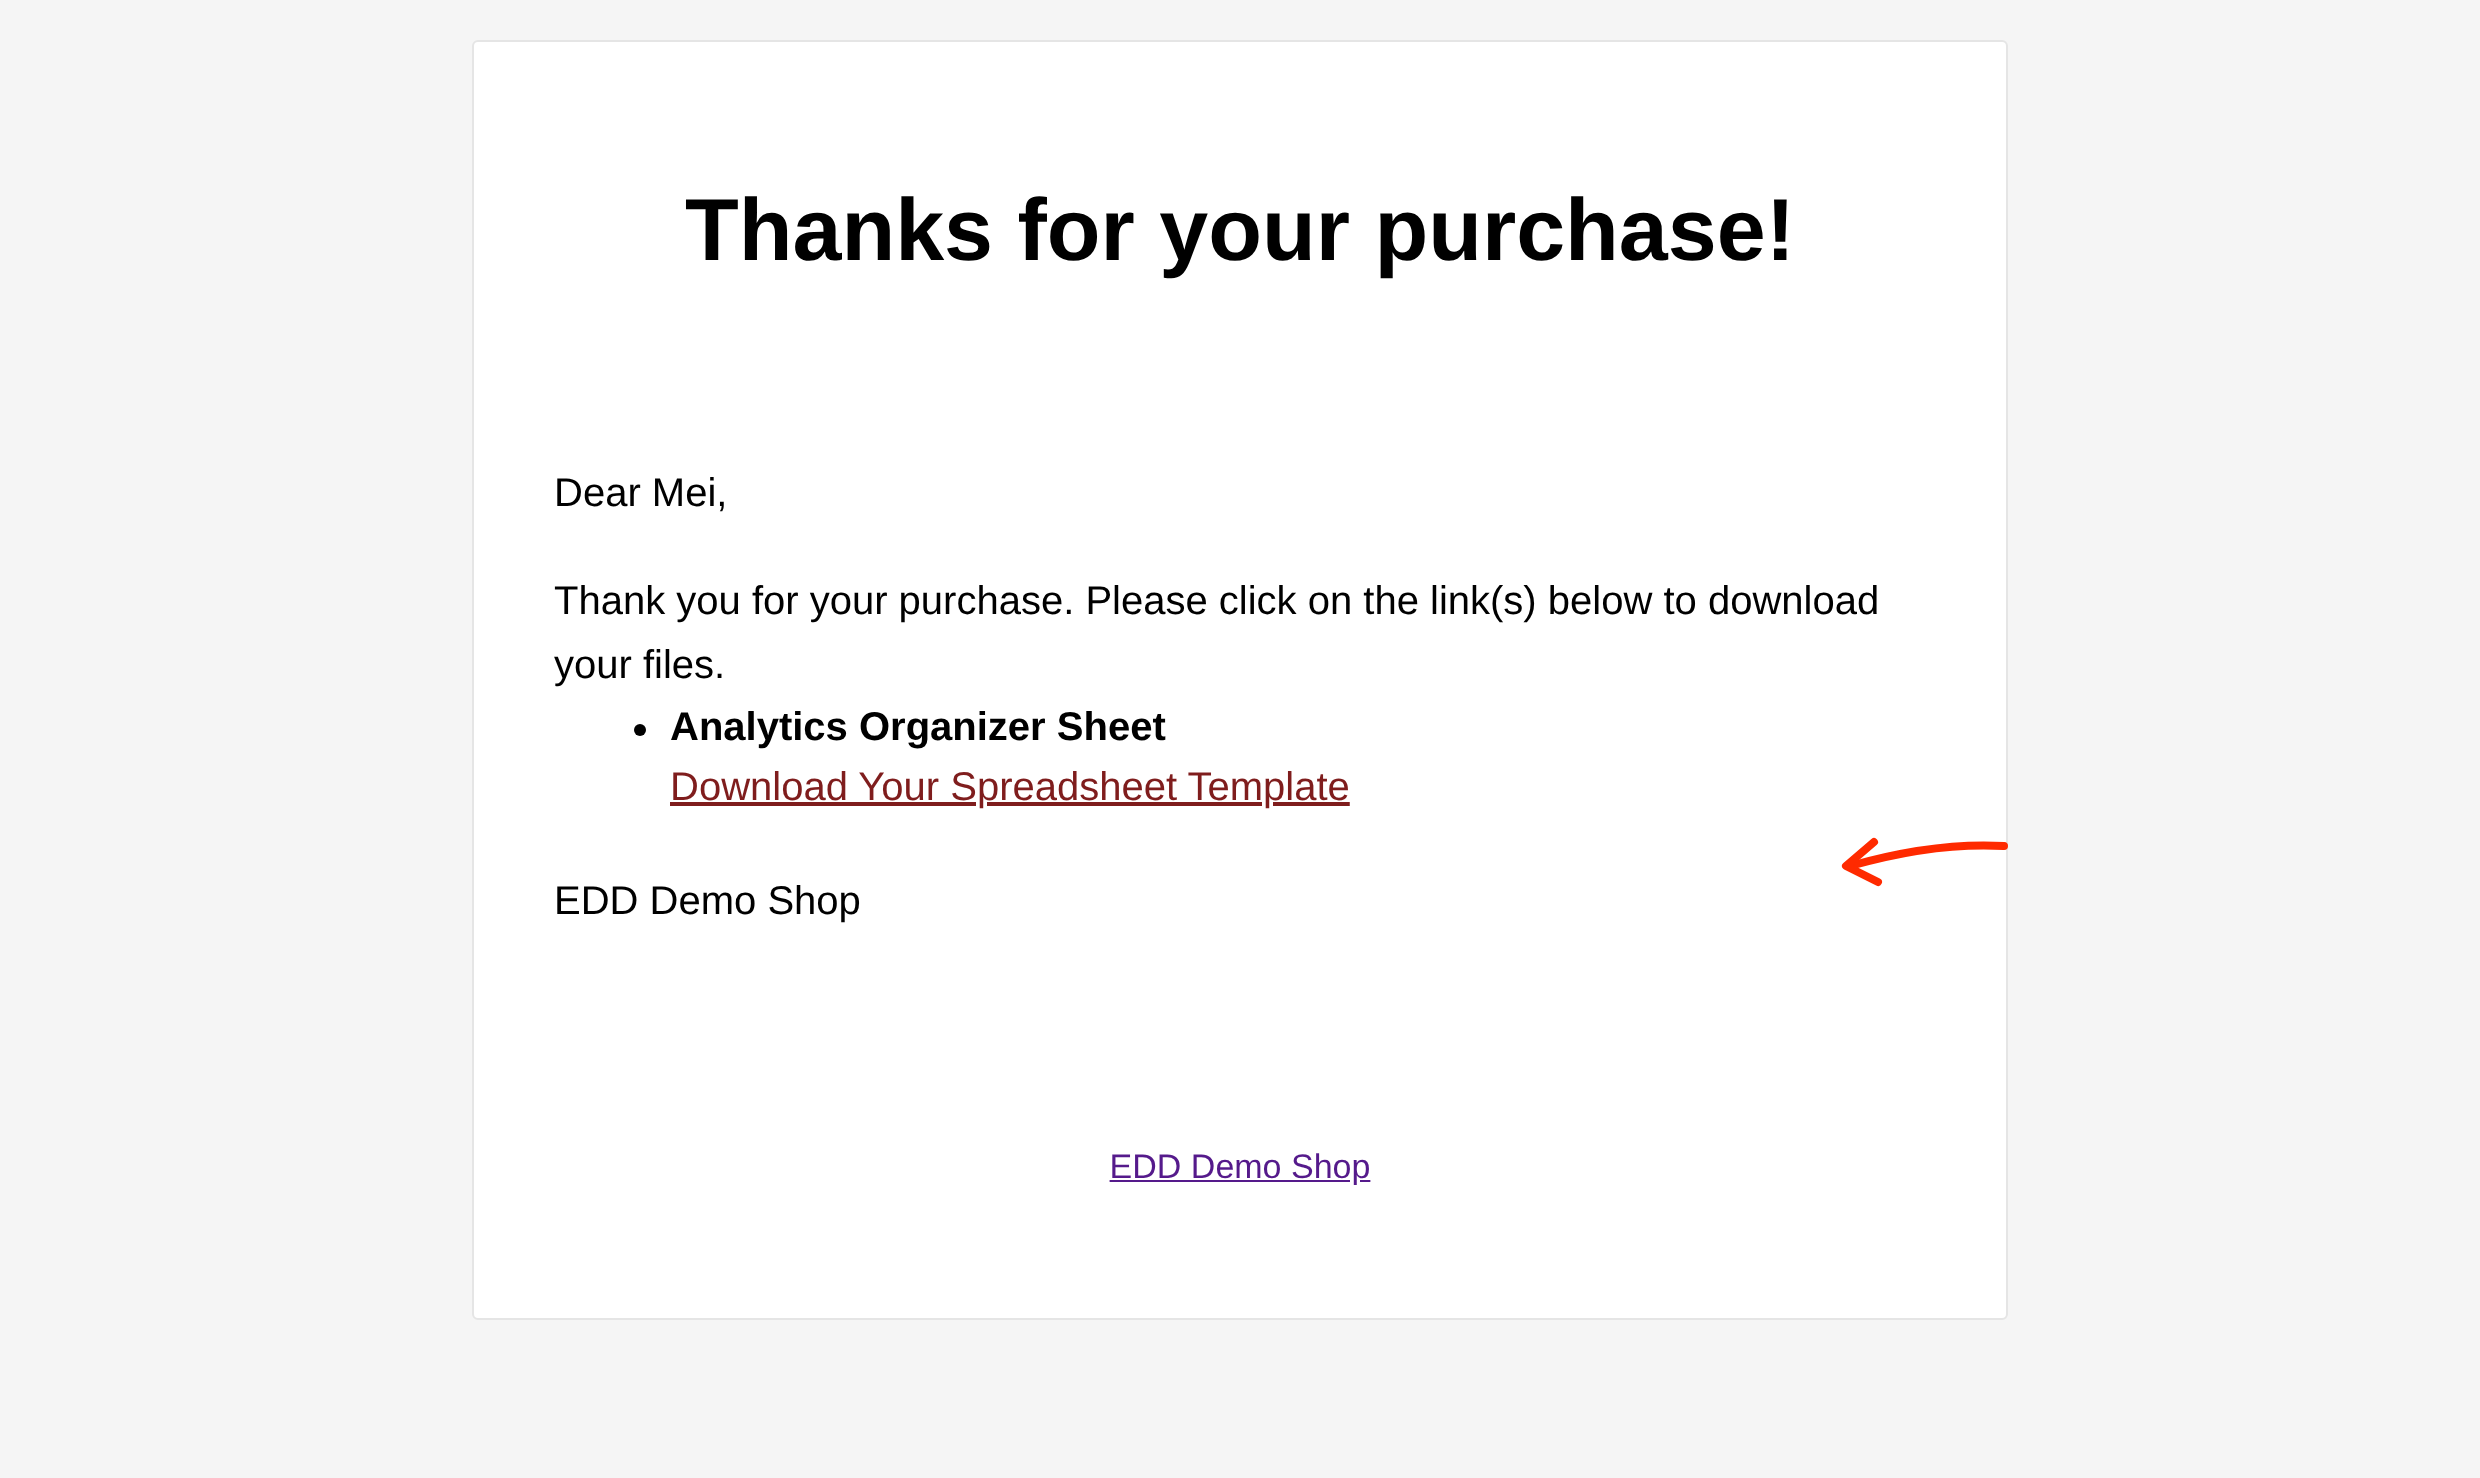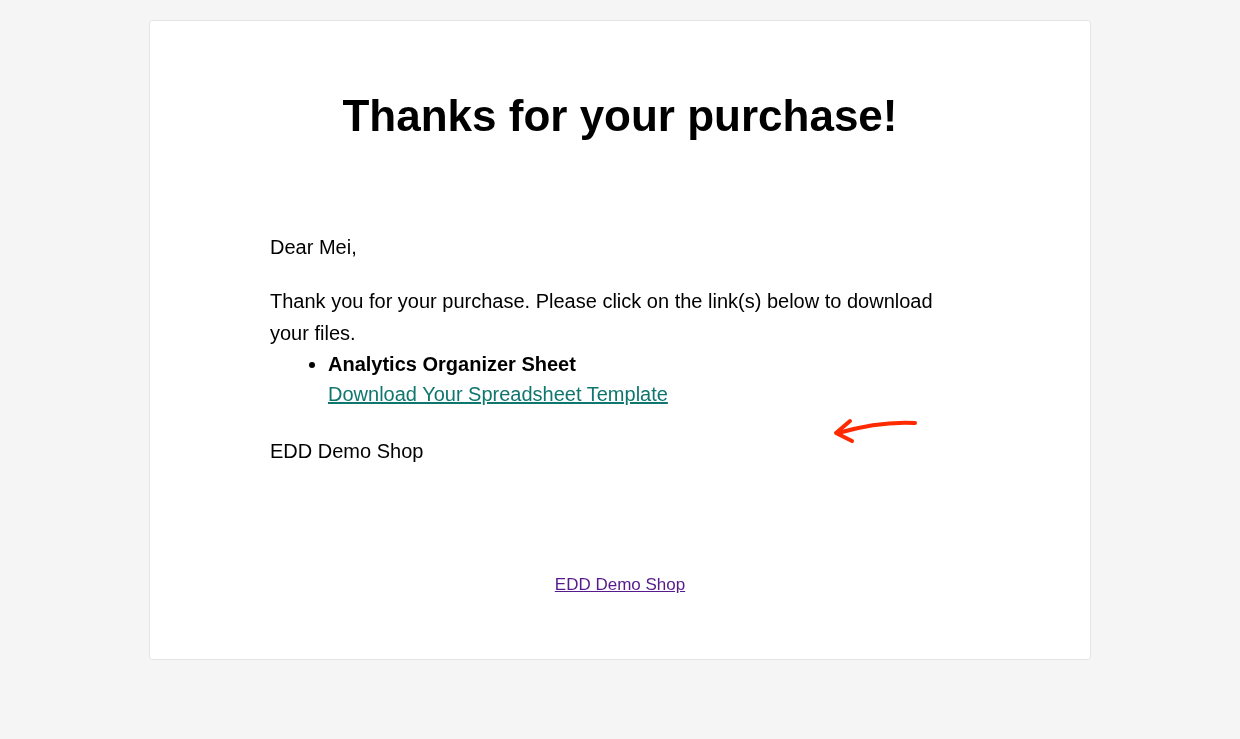--- a/index.html
+++ b/index.html
@@ -9,21 +9,21 @@
     }
     body {
       background: #f5f5f5;
       font-family: -apple-system, BlinkMacSystemFont, "Segoe UI", Helvetica, Arial, sans-serif;
       width: 1240px;
       height: 739px;
       padding: 20px 0;
     }
     .email-container {
       background: #ffffff;
-      width: 942px;
+      width: 768px;
       margin: 0 auto;
       border: 1px solid #e5e5e5;
       border-radius: 3px;
       padding: 70px 40px 60px 40px;
       position: relative;
     }
     .heading {
       text-align: center;
       font-size: 44px;
       font-weight: 700;
@@ -48,21 +48,21 @@
       margin-bottom: 26px;
     }
     li {
       font-size: 20px;
       line-height: 1.5;
     }
     .product-name {
       font-weight: 700;
     }
     .download-link {
-      color: #0f766e;
+      color: #7f1d1d;
       text-decoration: underline;
       margin-top: 20px;
     }
     .signoff {
       margin-bottom: 100px;
     }
     .footer {
       text-align: center;
     }
     .footer-link {

